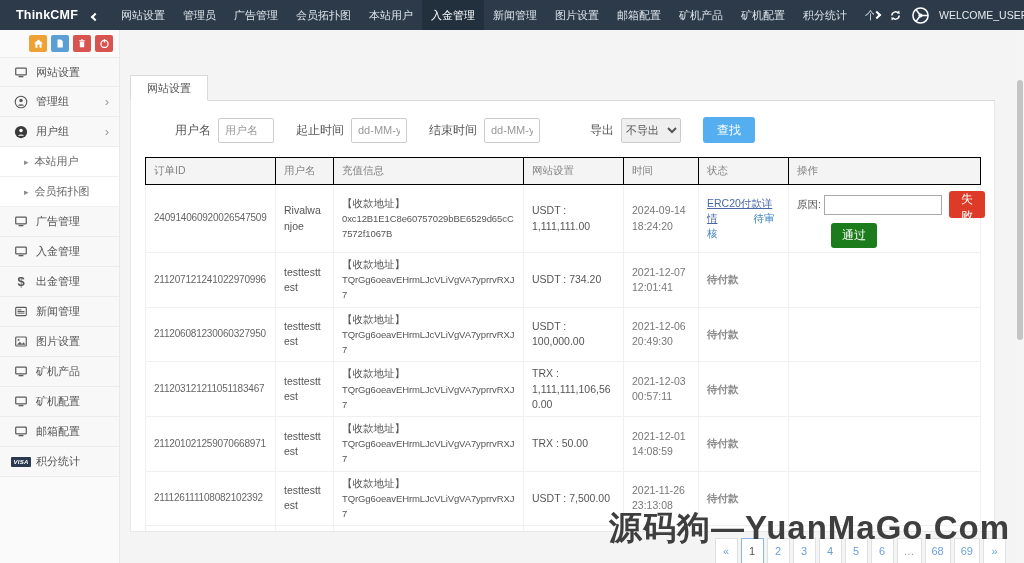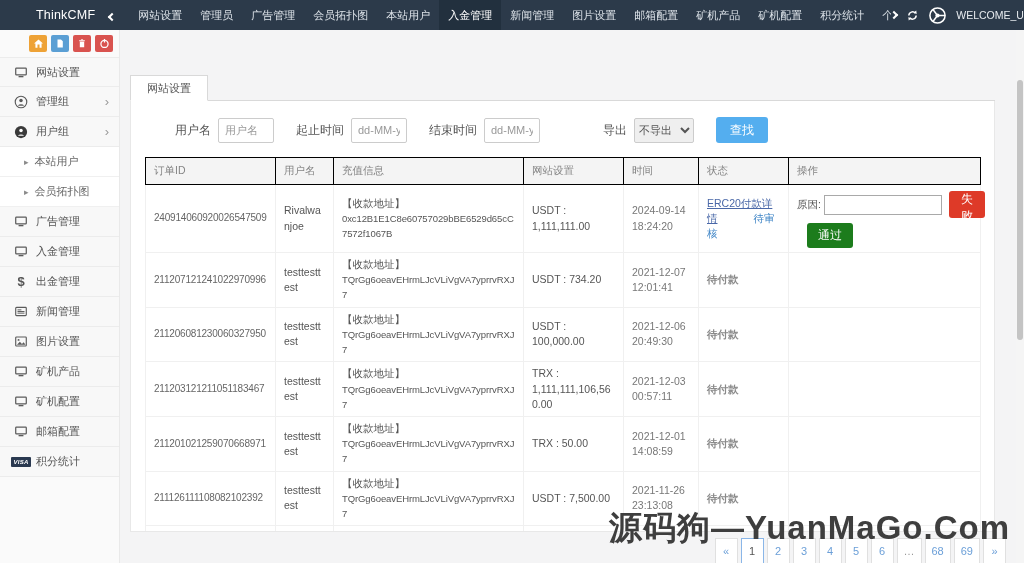--- a/index.html
+++ b/index.html
@@ -2,21 +2,21 @@
 <html><head>
 <meta charset="utf-8">
 <style>
   * { margin:0; padding:0; box-sizing:border-box; }
   html,body { width:1024px; height:563px; overflow:hidden; }
   body { position:relative; background:#f4f4f5; font-family:"Liberation Sans", sans-serif; }
 
   
   .topnav { position:absolute; top:0; left:0; width:1024px; height:30px; background:#2c3a4a;
             display:flex; align-items:center; color:#dde3e9; white-space:nowrap; overflow:hidden; z-index:30; }
-  .brand { color:#fff; font-size:12.5px; font-weight:normal; padding:0 14px 0 36px; letter-spacing:.2px; }
+  .brand { color:#fff; font-size:12.5px; font-weight:bold; padding:0 14px 0 16px; letter-spacing:.2px; }
   .chev { display:inline-block; width:6px; height:6px; border-top:2px solid #fff; border-right:2px solid #fff; }
   .chev.left  { transform:rotate(-135deg); }
   .chev.right { transform:rotate(45deg); }
   .nav-collapse { margin-right:14px; cursor:pointer; }
   .nav-items { display:flex; height:30px; }
   .nav-item { padding:0 9px; line-height:30px; font-size:11px; cursor:pointer; }
   .nav-item.active { background:#22303e; color:#fff; }
   .nav-item.clipped { width:18px; overflow:hidden; padding-right:0; }
   .nav-right { margin-left:auto; display:flex; align-items:center; gap:9px; padding-right:12px; }
   .nav-right .icon-btn { display:flex; align-items:center; cursor:pointer; }
@@ -70,21 +70,21 @@
   .status-pending { color:#8a8a8a;font-weight:bold; }
   .link-detail { color:#4a68a8; text-decoration:underline; cursor:pointer; }
   .link-audit { color:#3d84c6; cursor:pointer;margin-left:33px; }
   .op-line { display:flex; align-items:center; gap:3px; margin:2px 0 5px 0; }
   .op-reason { font-size:10.5px; color:#555; flex:none; }
   .op-input { width:118px; height:20px; border:1px solid #a9a9a9; font-size:10px; padding:0 4px;
               font-family:"Liberation Sans", sans-serif; }
   .btn-fail { height:27px; padding:0 12px; background:#de3a28; color:#fff; border:none; border-radius:3px;
               font-size:12px; cursor:pointer; margin-left:4px; font-family:"Liberation Sans", sans-serif; }
   .btn-pass { height:25px; padding:0 11px; background:#1c7c1c; color:#fff; border:none; border-radius:3px;
-              font-size:12px; cursor:pointer; margin-left:10px; font-family:"Liberation Sans", sans-serif; }
+              font-size:12px; cursor:pointer; margin-left:34px; font-family:"Liberation Sans", sans-serif; }
 
   
   .pagination { position:absolute; right:18px; top:538px; display:flex; gap:3px; z-index:15; }
   .page-item { min-width:23px; height:26px; line-height:24px; padding:0 6px; background:#fff; border:1px solid #e0e0e0;
                color:#6b9fd8; font-size:11px; text-align:center; cursor:pointer; }
   .page-item.active { border-color:#8ab6e8; color:#555; }
   .page-item.ellipsis { color:#999; }
 
   
   .watermark { position:absolute; right:14px; top:506px; font-size:33px; font-weight:bold; color:#3e3e3e;
@@ -309,21 +309,21 @@
       <input class="f-input" placeholder="用户名" style="">
     </div>
     <div class="f-group">
       <span class="f-label">起止时间</span>
       <input class="f-input" placeholder="dd-MM-yyyy" style="">
     </div>
     <div class="f-group">
       <span class="f-label">结束时间</span>
       <input class="f-input" placeholder="dd-MM-yyyy" style="">
     </div>
-    <div class="f-group" style="margin-left:41px;">
+    <div class="f-group" style="margin-left:28px;">
       <span class="f-label">导出</span>
       <select class="f-select"><option>不导出</option></select>
     </div>
     <button class="btn-search">查找</button>
   </div>
 
   <table>
     <colgroup>
       <col class="c-id">
         <col class="c-user">

